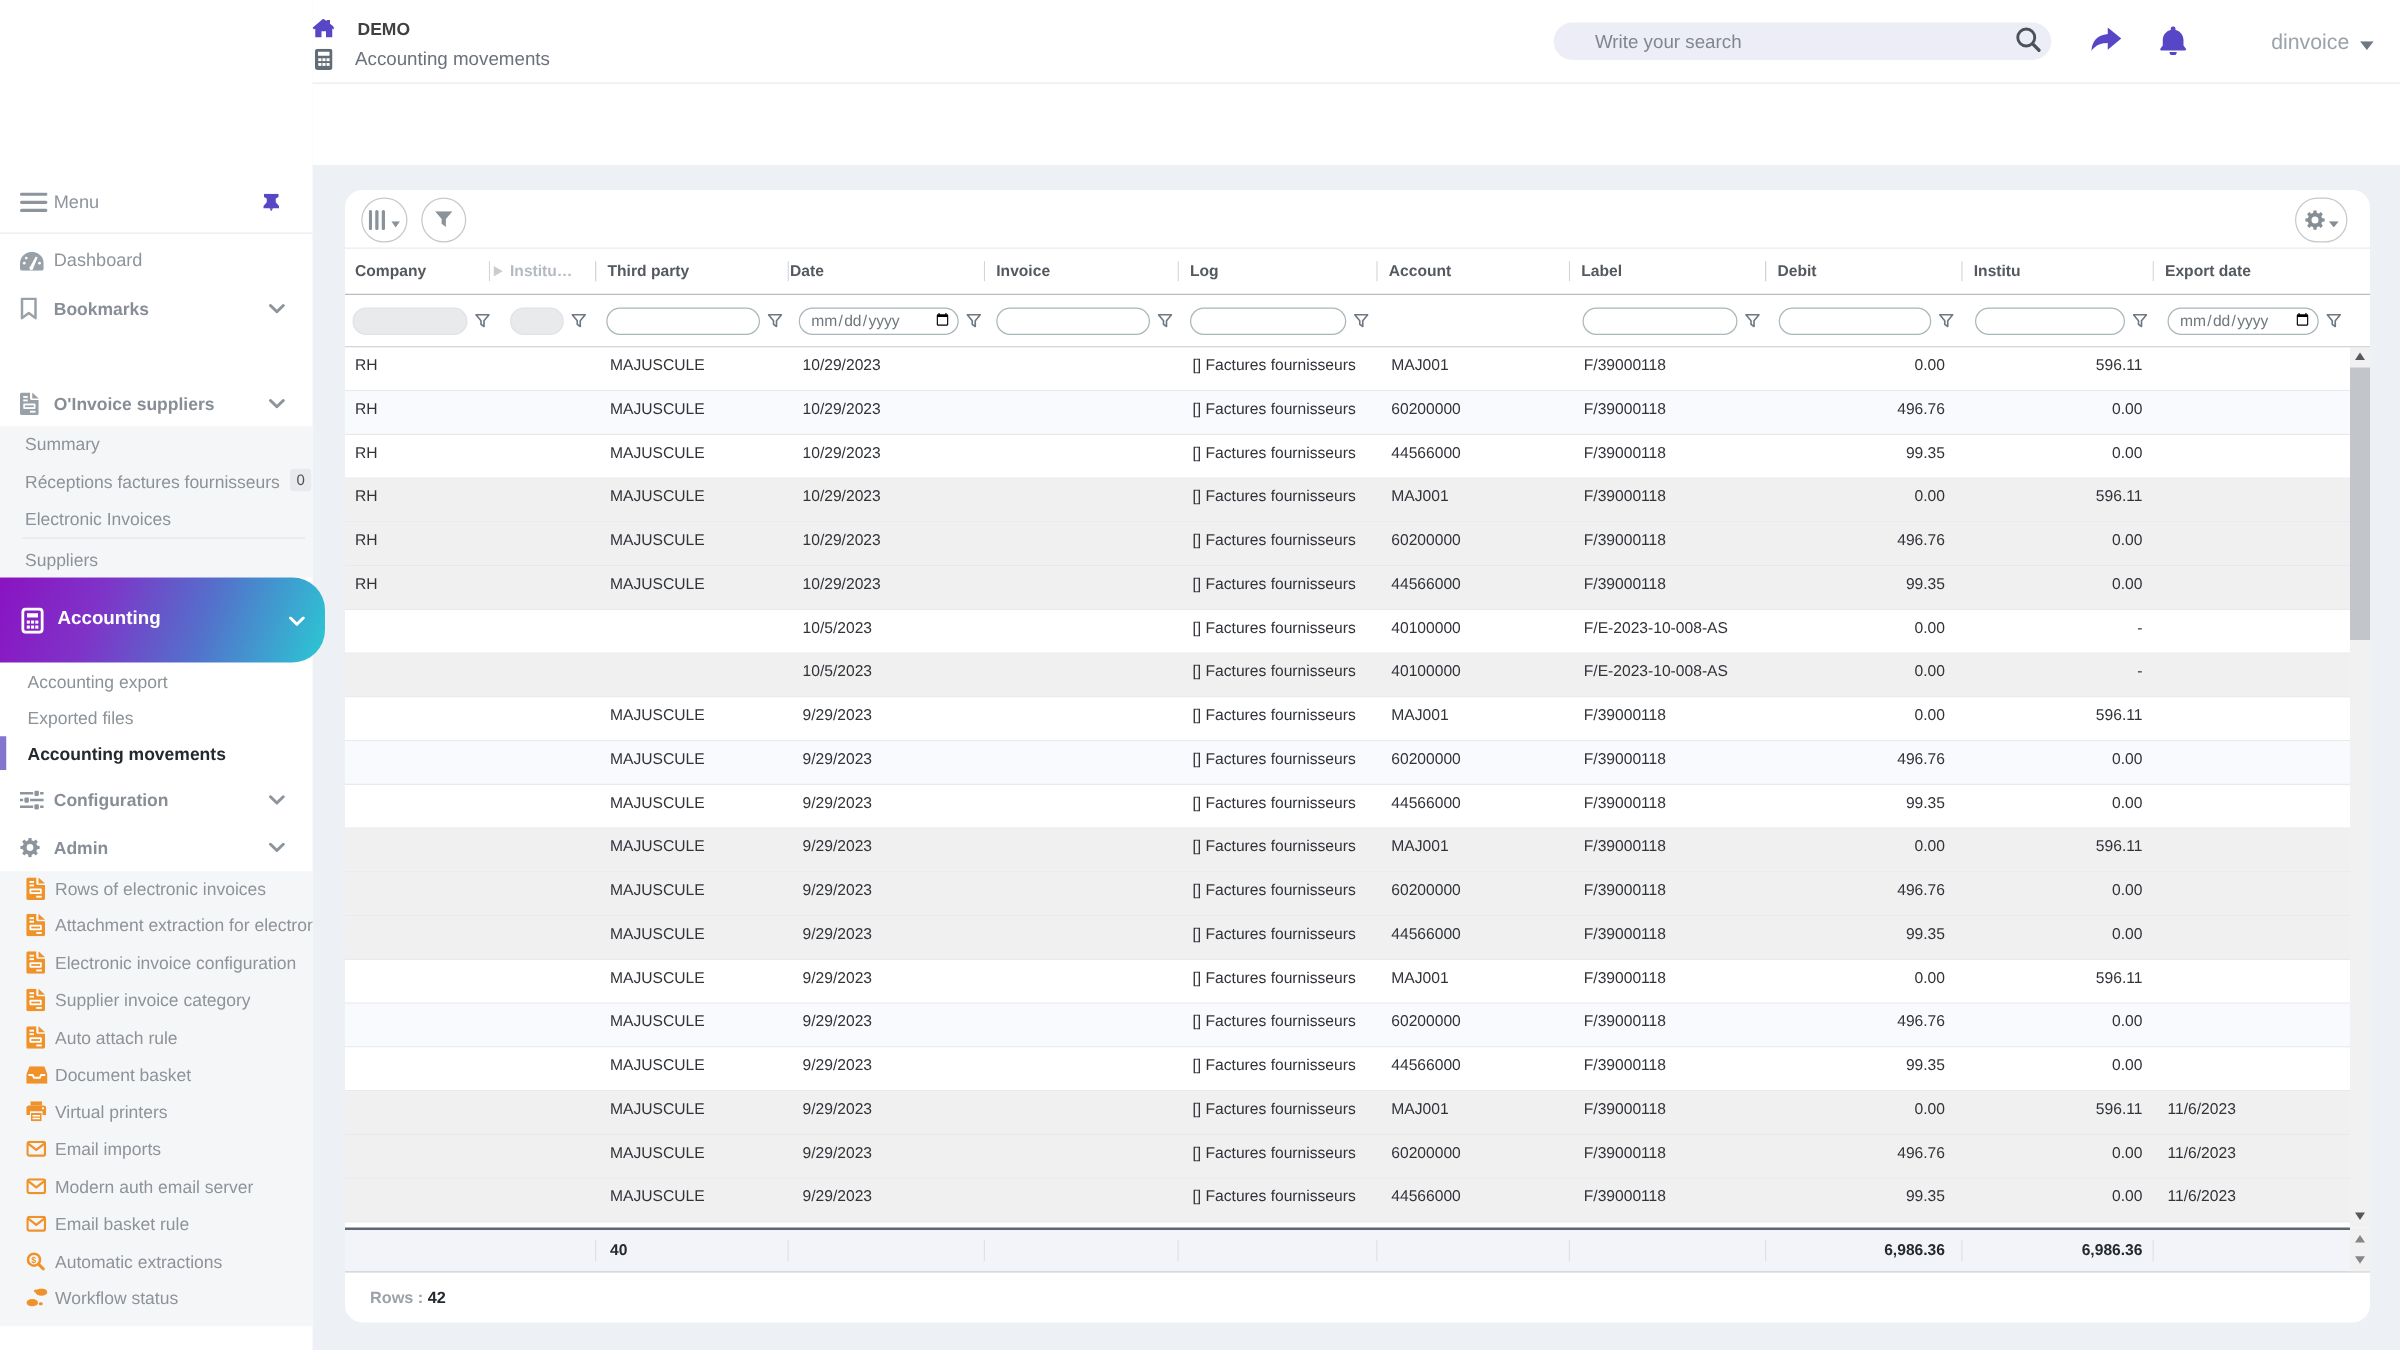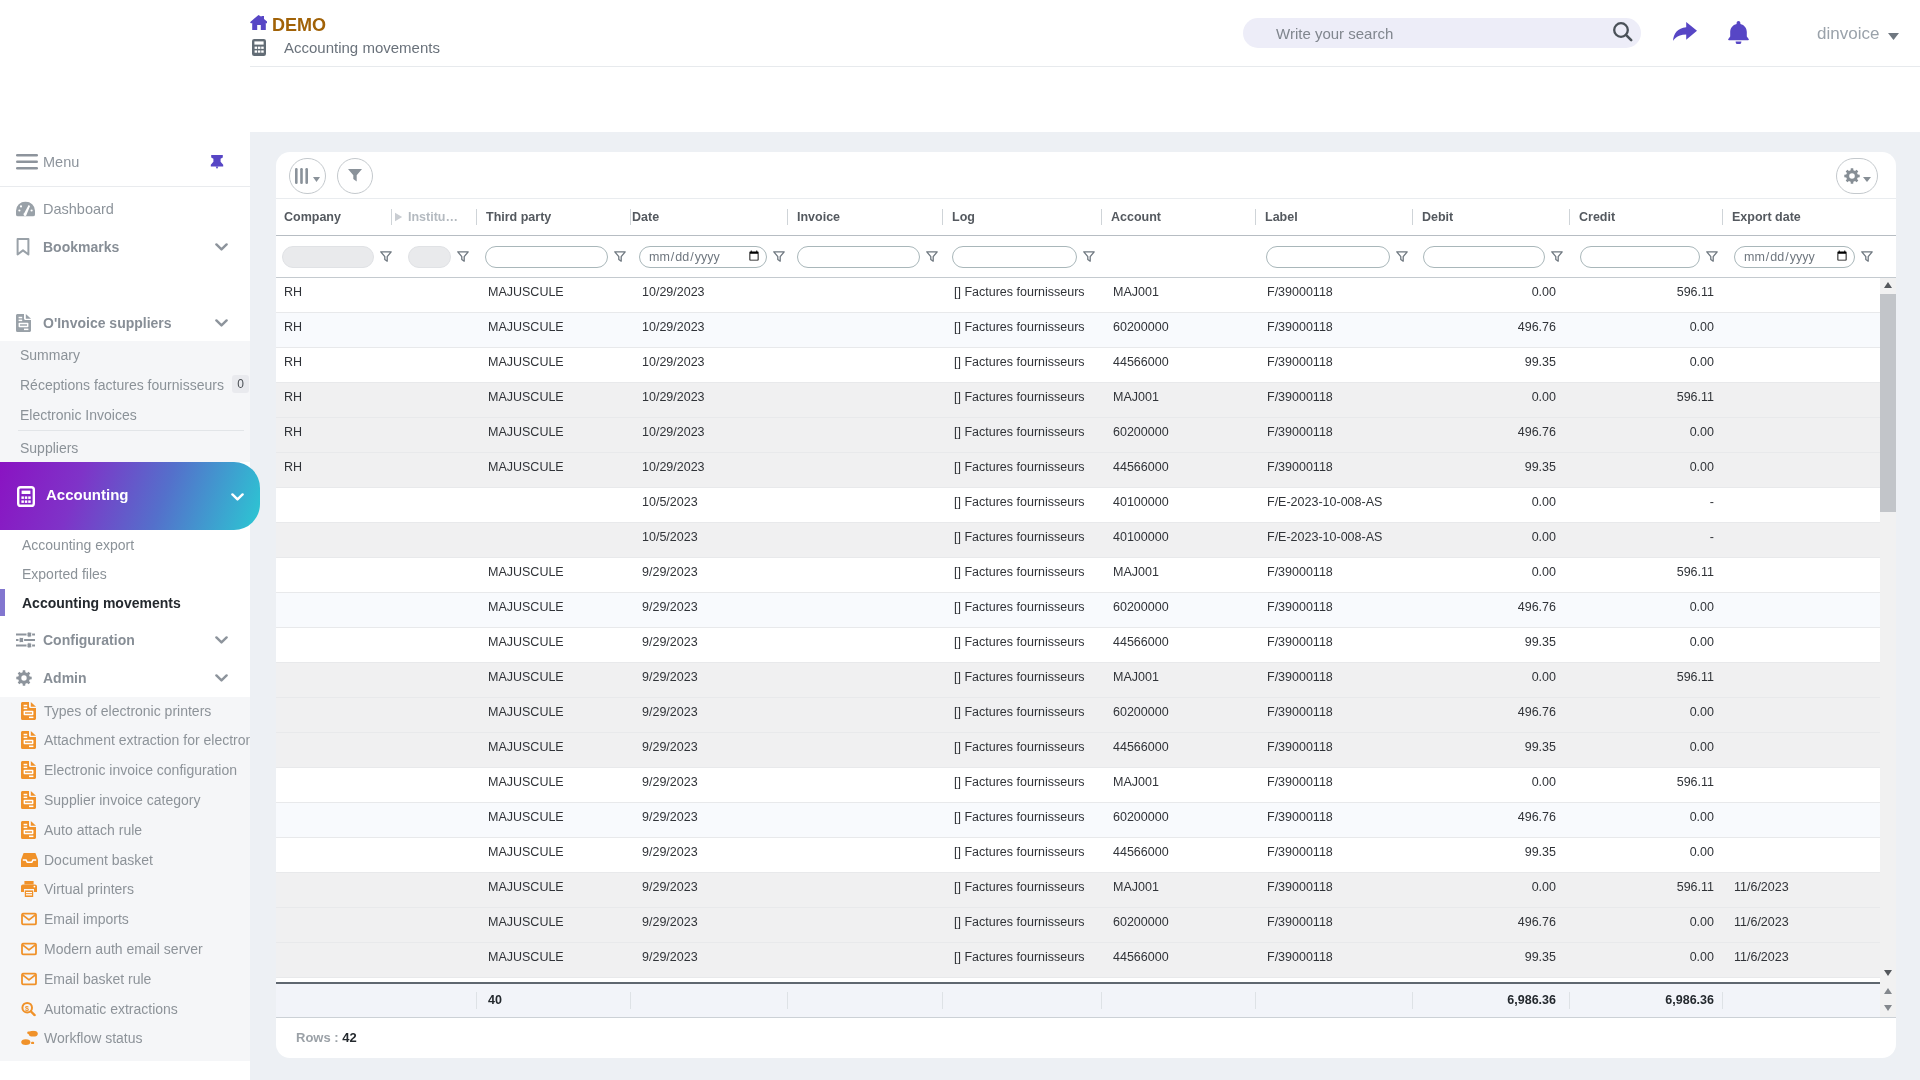--- a/index.html
+++ b/index.html
@@ -200,21 +200,21 @@
           <path fill="#f0922a" d="M9.8 0 15 4.7h-5.2z"></path>
           <g fill="#fff">
             <rect x="2.6" y="2.8" width="3.6" height="1.5"></rect>
             <rect x="2.6" y="5.6" width="3.6" height="1.5"></rect>
             <rect x="2.6" y="8.8" width="9.8" height="4.4" rx="0.8"></rect>
             <rect x="4" y="10.3" width="7" height="1.4" fill="#f0922a"></rect>
             <rect x="8" y="14.6" width="4.4" height="1.5"></rect>
           </g>
         </svg>
       </span>
-      <span>Types of electronic printers</span>
+      <span>Rows of electronic invoices</span>
     </div>
     <div class="ami" style="top:725.3px">
       <span class="amic">
         <svg width="15" height="18" viewBox="0 0 15 18" style="display:block">
           <path fill="#f0922a" d="M0 1.5C0 .7.7 0 1.5 0H8v4.5c0 .8.7 1.5 1.5 1.5H15v10.5c0 .8-.7 1.5-1.5 1.5h-12A1.5 1.5 0 0 1 0 16.5z"></path>
           <path fill="#f0922a" d="M9.8 0 15 4.7h-5.2z"></path>
           <g fill="#fff">
             <rect x="2.6" y="2.8" width="3.6" height="1.5"></rect>
             <rect x="2.6" y="5.6" width="3.6" height="1.5"></rect>
             <rect x="2.6" y="8.8" width="9.8" height="4.4" rx="0.8"></rect>
@@ -348,21 +348,21 @@
       <span>Workflow status</span>
     </div>
 </div>
 <div id="topbar">
 <div style="position:absolute;left:0;top:66px;width:100%;height:1px;background:#e7eaed"></div>
 <span style="position:absolute;left:0px;top:15px">
       <svg width="17" height="15" viewBox="0 0 17 15" style="display:block">
         <path fill="#5746c5" d="M8.5 0 0 7.2l1.2 1.4 1-.8V15h5v-5h3.6v5h5V7.8l1 .8 1.2-1.4L14 3.9V1h-2.6v.7z"></path>
       </svg>
     </span>
-<span style="position:absolute;left:22px;top:15px;font-size:18px;font-weight:bold;color:#a16207">DEMO</span>
+<span style="position:absolute;left:36px;top:15px;font-size:14px;font-weight:bold;color:#404040">DEMO</span>
 <span style="position:absolute;left:2px;top:39px">
       <svg width="14" height="17" viewBox="0 0 14 17" style="display:block">
         <rect x="0" y="0" width="14" height="17" rx="2.2" fill="#626c75"></rect>
         <g fill="#fff">
           <rect x="2.4" y="2.4" width="9.2" height="3.2"></rect>
           <rect x="2.6" y="7.6" width="2.5" height="2.3"></rect>
           <rect x="5.9" y="7.6" width="2.5" height="2.3"></rect>
           <rect x="9.2" y="7.6" width="2.5" height="2.3"></rect>
           <rect x="2.6" y="11.4" width="2.5" height="2.3"></rect>
           <rect x="5.9" y="11.4" width="2.5" height="2.3"></rect>
@@ -443,21 +443,21 @@
             <path fill="#c9cdd2" d="M1 .8 8.2 5 1 9.2z"></path>
           </svg>
         </span>Institu…</div>
       <div class="hc c3" style="padding-left:10px">Third party</div>
       <div class="hc c4" style="padding-left:2px">Date</div>
       <div class="hc c5" style="padding-left:10px">Invoice</div>
       <div class="hc c6" style="padding-left:10px">Log</div>
       <div class="hc c7" style="padding-left:10px">Account</div>
       <div class="hc c8" style="padding-left:10px">Label</div>
       <div class="hc c9" style="padding-left:10px">Debit</div>
-      <div class="hc c10" style="padding-left:10px">Credit</div>
+      <div class="hc c10" style="padding-left:10px">Institu</div>
       <div class="hc c11" style="padding-left:10px">Export date</div>
     </div>
 <div id="frow">
       <div class="fc c1" style="padding-left:6px">
         <input class="fi dis" style="width: 92px;">
         <span class="fun">
           <svg width="12" height="12" viewBox="0 0 12 12" style="display:block">
             <path fill="none" stroke="#6f7880" stroke-width="1.3" stroke-linejoin="round" d="M.8.8h10.4L7.2 5.6v4.6L4.8 8.5V5.6z"></path>
           </svg>
         </span>

